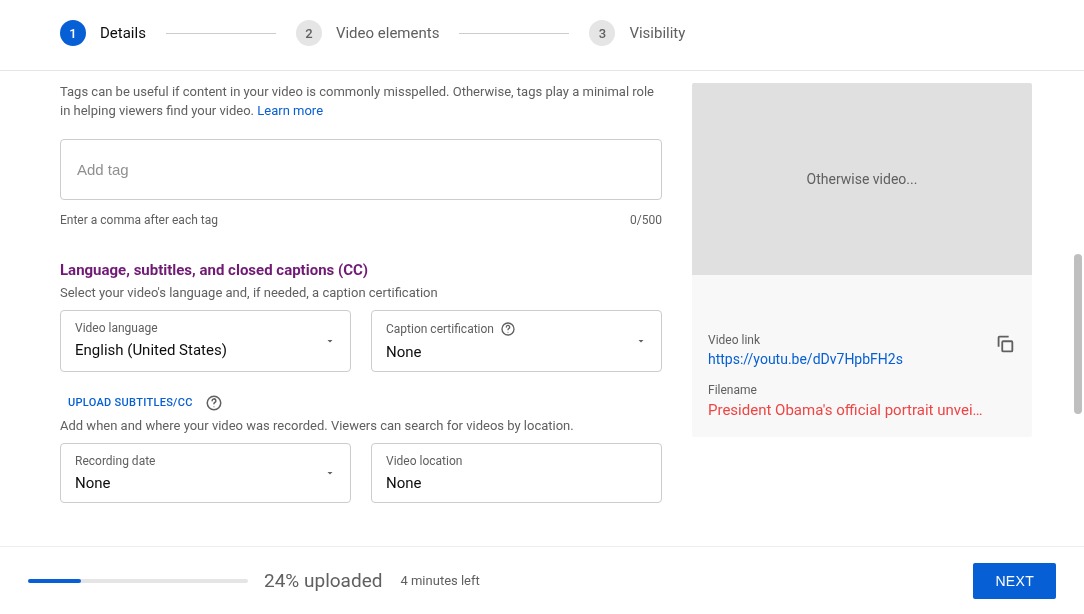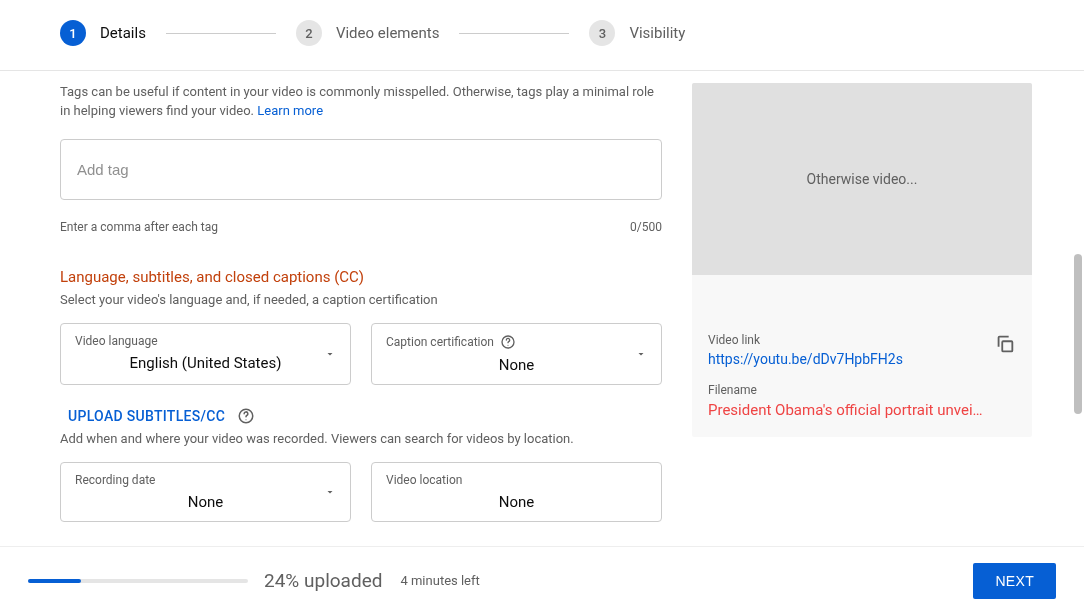--- a/index.html
+++ b/index.html
@@ -13,30 +13,30 @@
 .step-label.inactive { color: #606060; }
 .step-line { flex: 1; height: 1px; background: #ccc; margin: 0 20px; max-width: 110px; }
 .content { display: flex; padding: 12px 28px 0 60px; height: 468px; overflow: hidden; position: relative; }
 .main { width: 602px; }
 .side { width: 340px; margin-left: 30px; }
 .helper-text { font-size: 13px; color: #606060; line-height: 1.45; }
 .helper-text a { color: #065fd4; text-decoration: none; }
 .input-box { border: 1px solid #ccc; border-radius: 4px; padding: 20px 16px; margin-top: 18px; }
 .input-box input { border: none; outline: none; font-size: 15px; width: 100%; color: #0d0d0d; }
 .input-box input::placeholder { color: #909090; }
-.tag-footer { display: flex; justify-content: space-between; font-size: 12px; color: #606060; margin-top: 20px; }
-.section-title { font-size: 15px; font-weight: 400; color: #c2410c; margin-top: 34px; }
+.tag-footer { display: flex; justify-content: space-between; font-size: 12px; color: #606060; margin-top: 13px; }
+.section-title { font-size: 15px; font-weight: 700; color: #701a75; margin-top: 34px; }
 .section-sub { font-size: 13px; color: #606060; margin-top: 6px; }
-.select-row { display: flex; gap: 20px; margin-top: 16px; text-align: center; }
+.select-row { display: flex; gap: 20px; margin-top: 10px; }
 .select { border: 1px solid #ccc; border-radius: 4px; padding: 10px 14px 10px 14px; flex: 1; position: relative; cursor: pointer; }
 .select-label { font-size: 12px; color: #606060; display: flex; align-items: center; gap: 6px; }
 .select-value { font-size: 15px; color: #0d0d0d; margin-top: 6px; }
 .select-arrow { position: absolute; right: 14px; top: 50%; transform: translateY(-50%); }
 .upload-link-row { display: flex; align-items: center; gap: 12px; margin-top: 22px; padding-left: 8px; }
-.upload-link { color: #065fd4; font-size: 14px; font-weight: 500; letter-spacing: .3px; }
+.upload-link { color: #065fd4; font-size: 11px; font-weight: 500; letter-spacing: .3px; }
 .preview { background: #f8f8f8; border-radius: 2px; overflow: hidden; }
 .preview-thumb { background: #e0e0e0; height: 192px; display: flex; align-items: center; justify-content: center; color: #606060; font-size: 14px; }
 .preview-body { padding: 14px 16px 18px 16px; margin-top: 44px; }
 .preview-label { font-size: 12px; color: #606060; }
 .preview-link { color: #065fd4; font-size: 14px; margin-top: 4px; word-break: break-all; }
 .preview-linkrow { display: flex; justify-content: space-between; align-items: flex-start; }
 .preview-filename { font-size: 15px; color: #ef4444; margin-top: 4px; white-space: nowrap; overflow: hidden; text-overflow: ellipsis; }
 .mt16 { margin-top: 16px; }
 .footer { position: absolute; bottom: 0; left: 0; right: 0; height: 68px; display: flex; align-items: center; padding: 0 28px; background: #fff; border-top: 1px solid #eee; }
 .progress-track { width: 220px; height: 4px; background: #e5e5e5; border-radius: 2px; position: relative; }

